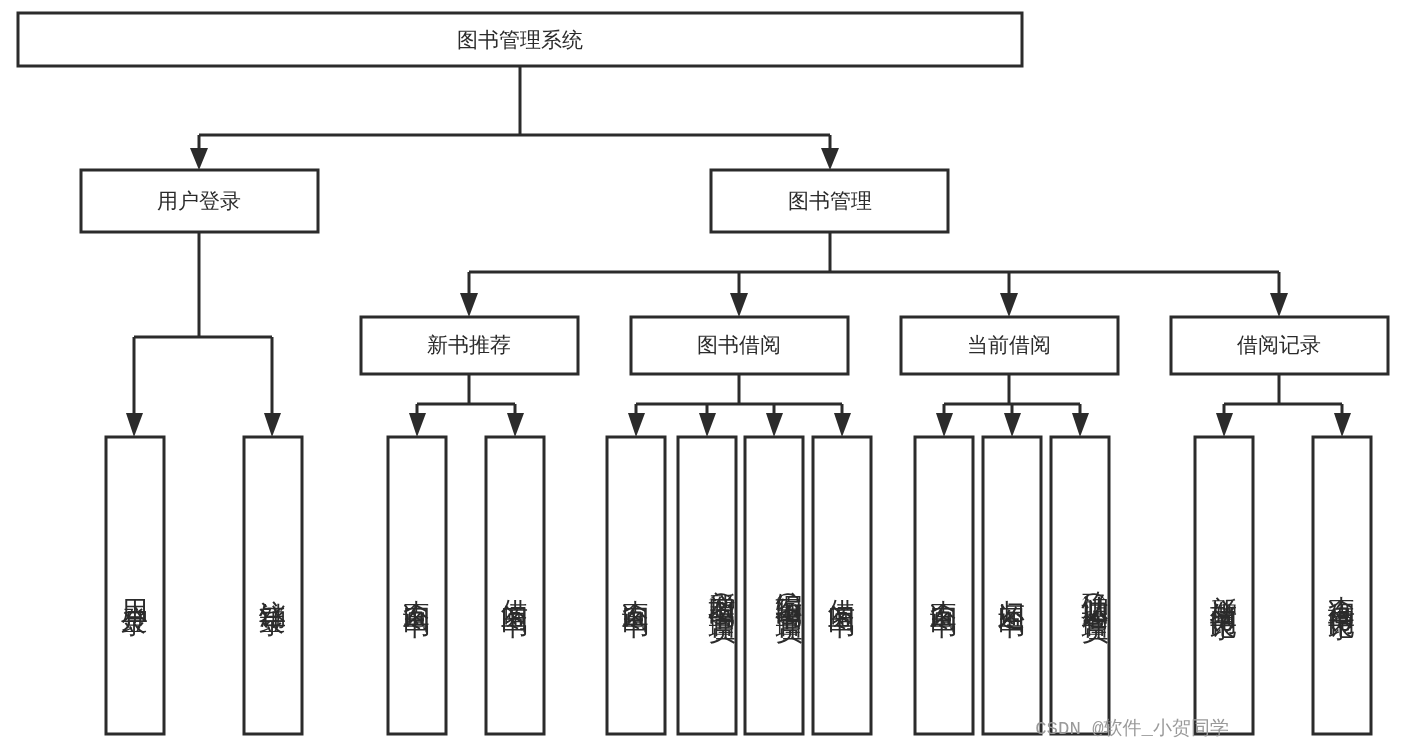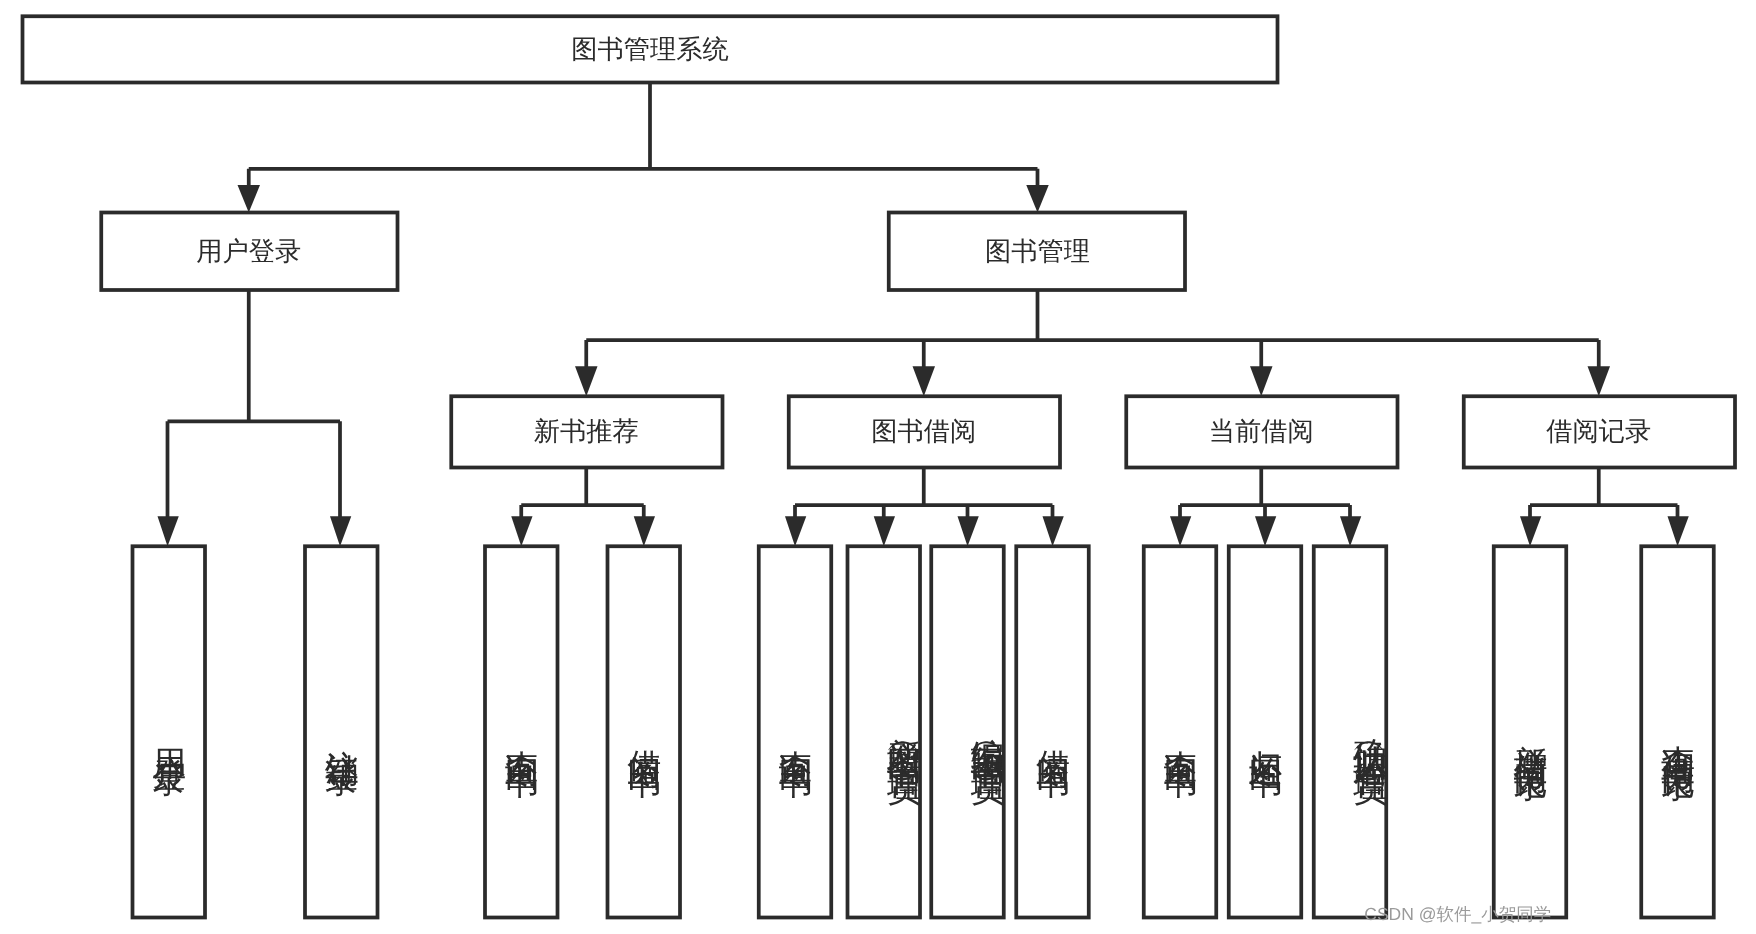--- a/index.html
+++ b/index.html
@@ -43,24 +43,24 @@
   }
   .node-label-h {
     font-family: "DejaVu Sans", "Liberation Sans", sans-serif;
     font-size: 21px;
     fill: #2b2b2b;
     text-anchor: middle;
     dominant-baseline: middle;
   }
   .watermark-text {
     position: absolute;
-    right: 12px;
+    right: 24px;
     bottom: 6px;
-    font-family: Liberation Sans, sans-serif;
-    font-size: 14px;
+    font-family: Liberation Mono, monospace;
+    font-size: 19px;
     color: #9a9a9a;
     white-space: nowrap;
     pointer-events: none;
   }
 </style>
 </head>
 <body>
 
 <div id="diagram-root">
   <svg class="diagram-svg" viewBox="0 0 1405 747" xmlns="http://www.w3.org/2000/svg">

